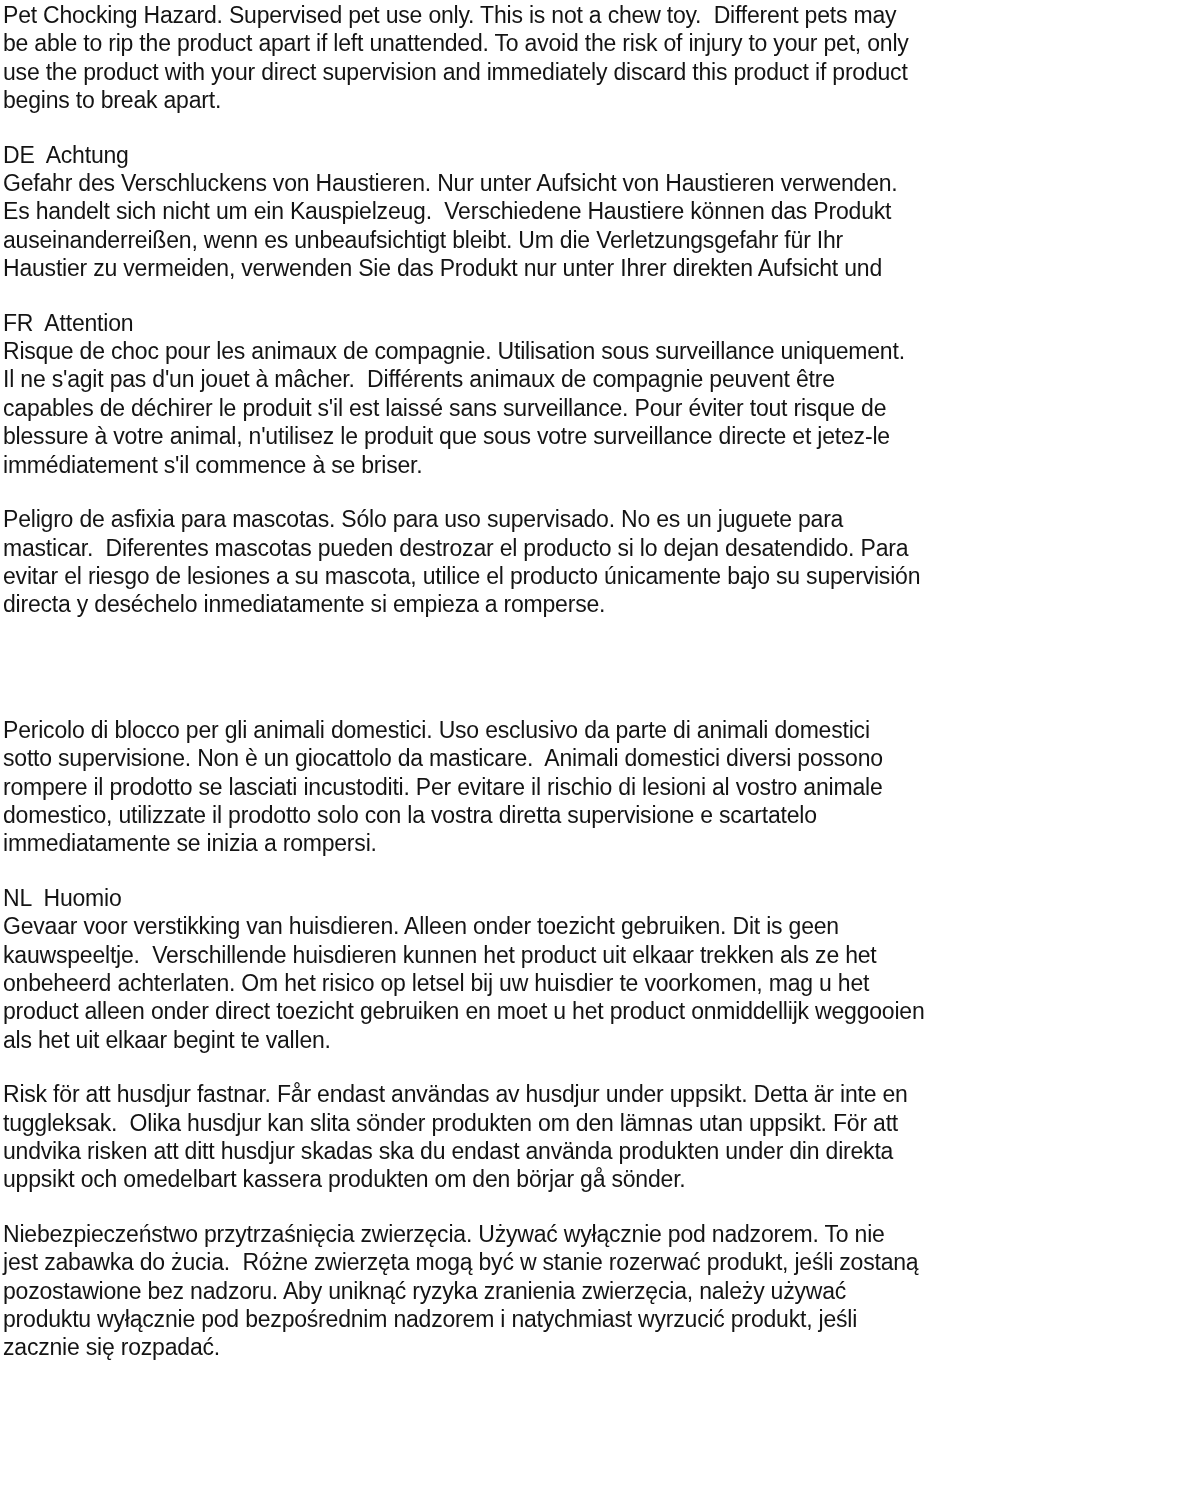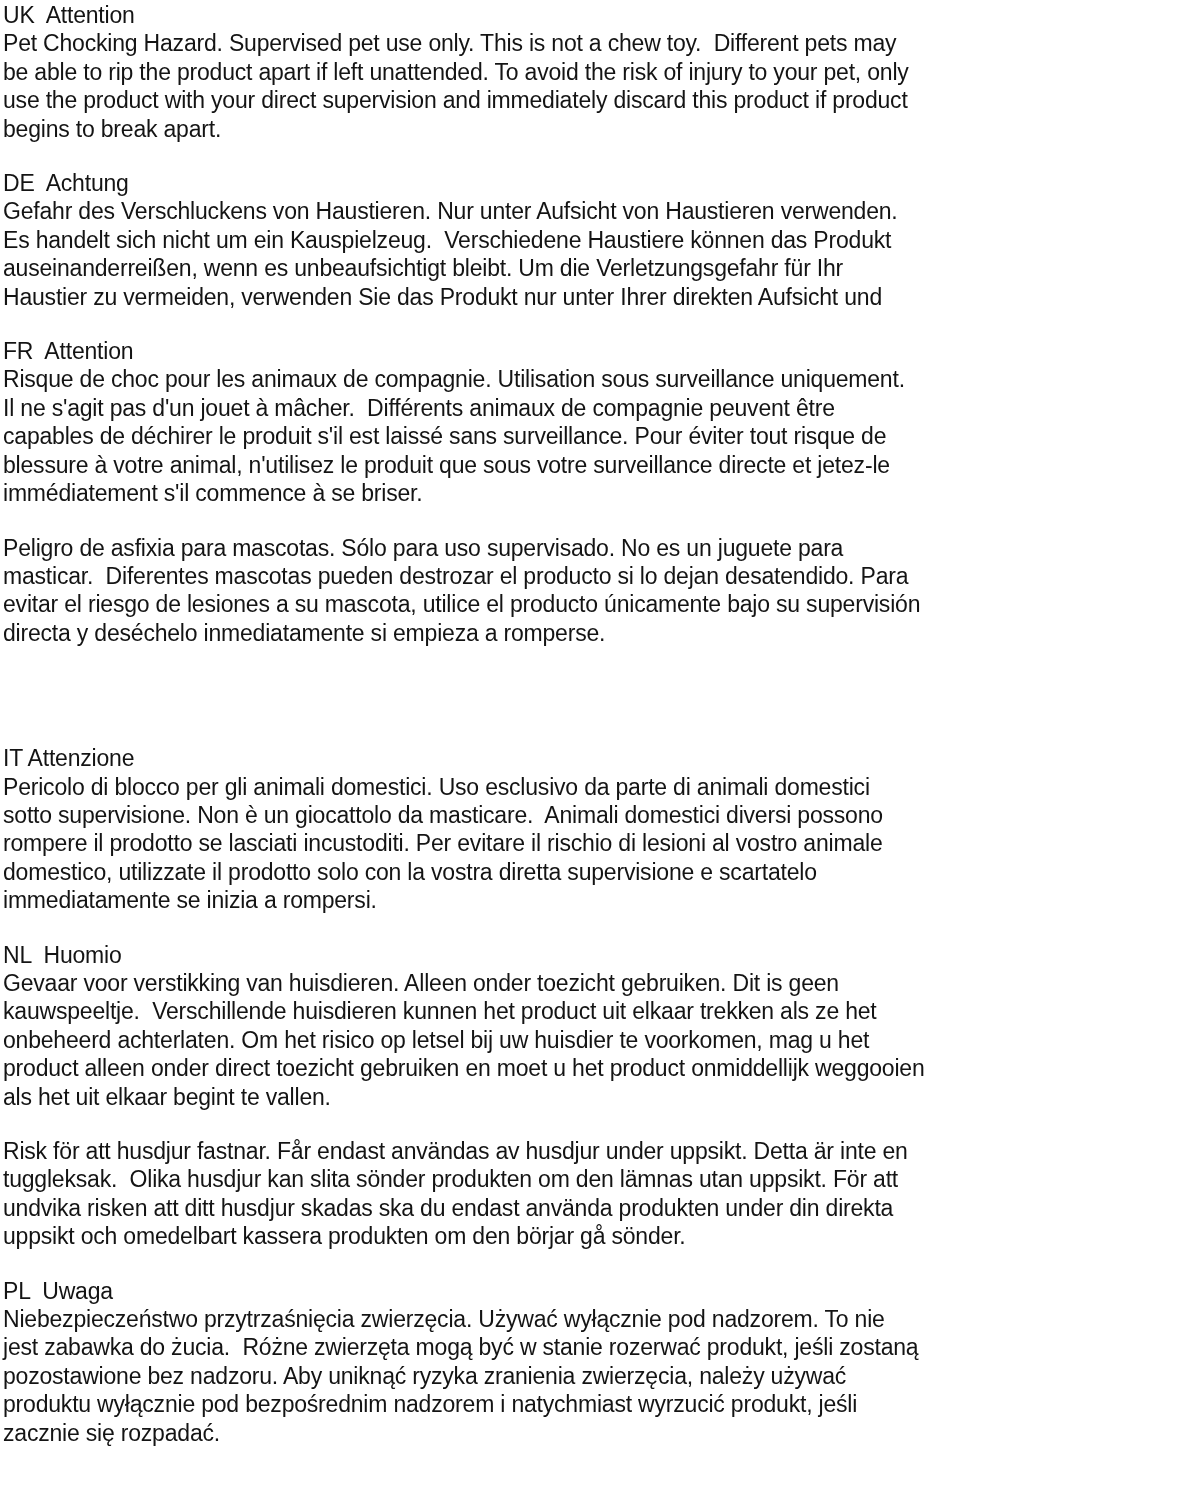--- a/index.html
+++ b/index.html
@@ -29,21 +29,20 @@
   .body {
     white-space: pre-wrap; 
   }
 </style>
 </head>
 <body>
 
 <div class="doc">
 
   <section class="section">
-    <div class="heading">UK  Attention</div>
     <div class="body">Pet Chocking Hazard. Supervised pet use only. This is not a chew toy.  Different pets may
 be able to rip the product apart if left unattended. To avoid the risk of injury to your pet, only
 use the product with your direct supervision and immediately discard this product if product
 begins to break apart.</div>
   </section>
 
   <section class="section">
     <div class="heading">DE  Achtung</div>
     <div class="body">Gefahr des Verschluckens von Haustieren. Nur unter Aufsicht von Haustieren verwenden.
 Es handelt sich nicht um ein Kauspielzeug.  Verschiedene Haustiere können das Produkt
@@ -61,21 +60,20 @@
   </section>
 
   <section class="section">
     <div class="body">Peligro de asfixia para mascotas. Sólo para uso supervisado. No es un juguete para
 masticar.  Diferentes mascotas pueden destrozar el producto si lo dejan desatendido. Para
 evitar el riesgo de lesiones a su mascota, utilice el producto únicamente bajo su supervisión
 directa y deséchelo inmediatamente si empieza a romperse.</div>
   </section>
 
   <section class="section section--big-gap">
-    <div class="heading">IT Attenzione</div>
     <div class="body">Pericolo di blocco per gli animali domestici. Uso esclusivo da parte di animali domestici
 sotto supervisione. Non è un giocattolo da masticare.  Animali domestici diversi possono
 rompere il prodotto se lasciati incustoditi. Per evitare il rischio di lesioni al vostro animale
 domestico, utilizzate il prodotto solo con la vostra diretta supervisione e scartatelo
 immediatamente se inizia a rompersi.</div>
   </section>
 
   <section class="section">
     <div class="heading">NL  Huomio</div>
     <div class="body">Gevaar voor verstikking van huisdieren. Alleen onder toezicht gebruiken. Dit is geen
@@ -86,21 +84,20 @@
   </section>
 
   <section class="section">
     <div class="body">Risk för att husdjur fastnar. Får endast användas av husdjur under uppsikt. Detta är inte en
 tuggleksak.  Olika husdjur kan slita sönder produkten om den lämnas utan uppsikt. För att
 undvika risken att ditt husdjur skadas ska du endast använda produkten under din direkta
 uppsikt och omedelbart kassera produkten om den börjar gå sönder.</div>
   </section>
 
   <section class="section">
-    <div class="heading">PL  Uwaga</div>
     <div class="body">Niebezpieczeństwo przytrzaśnięcia zwierzęcia. Używać wyłącznie pod nadzorem. To nie
 jest zabawka do żucia.  Różne zwierzęta mogą być w stanie rozerwać produkt, jeśli zostaną
 pozostawione bez nadzoru. Aby uniknąć ryzyka zranienia zwierzęcia, należy używać
 produktu wyłącznie pod bezpośrednim nadzorem i natychmiast wyrzucić produkt, jeśli
 zacznie się rozpadać.</div>
   </section>
 
 </div>
 
 </body></html>

